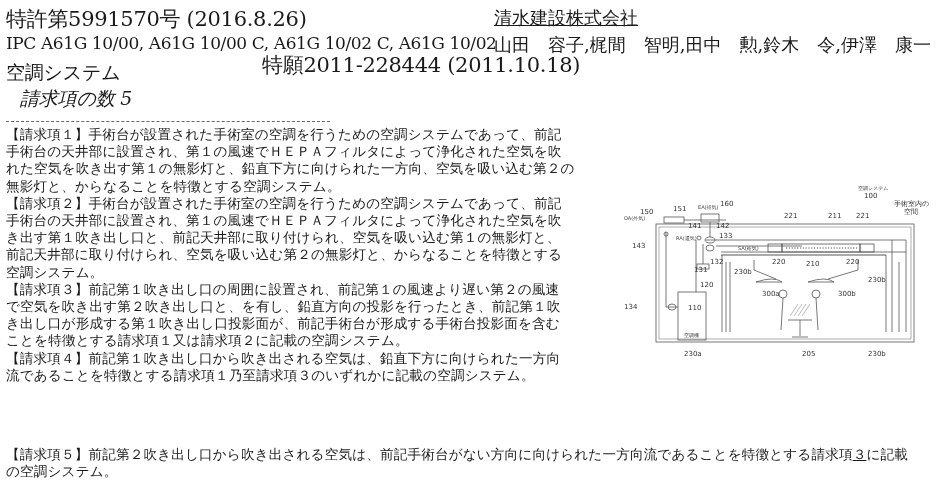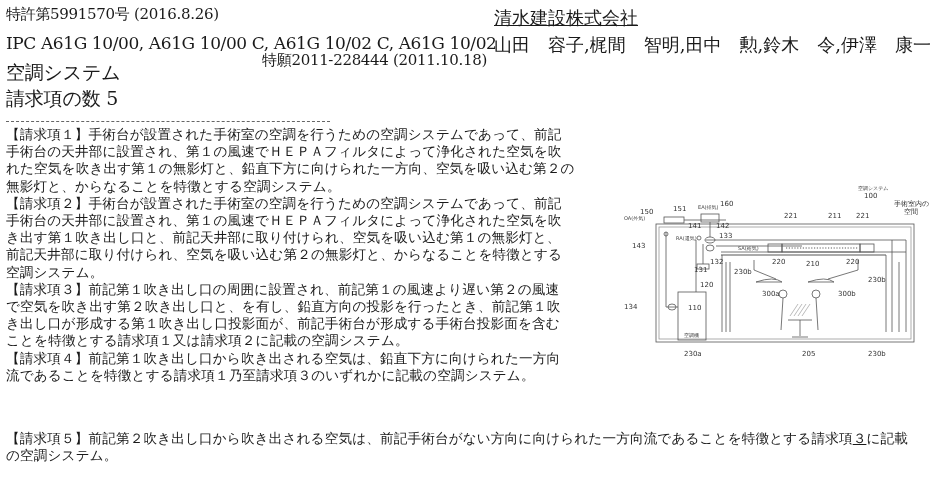--- a/index.html
+++ b/index.html
@@ -1,41 +1,41 @@
 <!DOCTYPE html>
 <html><head>
 <meta charset="utf-8">
 <style>
   html, body { margin: 0; padding: 0; background: #ffffff; }
   body { width: 950px; height: 500px; position: relative; overflow: hidden; color: #1a1a1a; font-family: "DejaVu Serif", "Liberation Serif", serif; }
   .abs { position: absolute; white-space: nowrap; }
-  .hdr-sm { font-size: 15px; letter-spacing: -0.3px; }
+  .hdr-sm { font-size: 21px; letter-spacing: -0.3px; }
   .hdr-ipc { font-size: 17px; letter-spacing: -0.4px; }
   .hdr-lg { font-size: 19px; letter-spacing: -0.2px; }
   .company { font-size: 18px; }
   .inventors { font-size: 18px; word-spacing: 0; }
   .sep { position: absolute; left: 6px; top: 121px; width: 324px; border-top: 1px dashed #666; height: 0; }
   .claims { position: absolute; left: 6px; top: 126px; width: 600px; font-size: 13.6px; line-height: 17.2px; letter-spacing: 0.15px; }
   .claims div { white-space: nowrap; }
-  .claim5 { position: absolute; left: 6px; top: 430px; width: 940px; font-size: 13.6px; line-height: 17.2px; letter-spacing: 0.15px; }
+  .claim5 { position: absolute; left: 6px; top: 446px; width: 940px; font-size: 13.6px; line-height: 17.2px; letter-spacing: 0.15px; }
   .claim5 div { white-space: nowrap; }
   u { text-decoration: underline; }
   .figure { position: absolute; left: 606px; top: 182px; width: 338px; height: 180px; }
   .figure svg { width: 100%; height: 100%; }
   .fl { font-family: "DejaVu Sans", "Liberation Sans", sans-serif; font-size: 7px; fill: #333; }
   .fls { font-family: "DejaVu Sans", "Liberation Sans", sans-serif; font-size: 5px; fill: #444; }
 </style>
 </head>
 <body>
 
 <div class="abs hdr-sm" style="left:6px; top:5px;">特許第5991570号 (2016.8.26)</div>
 <div class="abs hdr-sm" style="left:262px; top:5px;margin-top:46px;">特願2011-228444 (2011.10.18)</div>
 <div class="abs hdr-ipc" style="left:6px; top:33px;">IPC A61G 10/00, A61G 10/00 C, A61G 10/02 C, A61G 10/02</div>
 <div class="abs hdr-lg" style="left:6px; top:60px;">空調システム</div>
-<div class="abs hdr-lg" style="left:6px; top:86px;">請求項の数 5</div>
+<div class="abs hdr-lg" style="left:20px; top:86px;font-style:italic;">請求項の数 5</div>
 
 <div class="abs company" style="left:494px; top:6px;text-decoration:underline;">清水建設株式会社</div>
 <div class="abs inventors" style="left:494px; top:33px;">山田　容子,梶間　智明,田中　勲,鈴木　令,伊澤　康一</div>
 
 <div class="sep"></div>
 
 <div class="claims">
   <div>【請求項１】手術台が設置された手術室の空調を行うための空調システムであって、前記</div>
   <div>手術台の天井部に設置され、第１の風速でＨＥＰＡフィルタによって浄化された空気を吹</div>
   <div>れた空気を吹き出す第１の無影灯と、鉛直下方に向けられた一方向、空気を吸い込む第２の</div>

